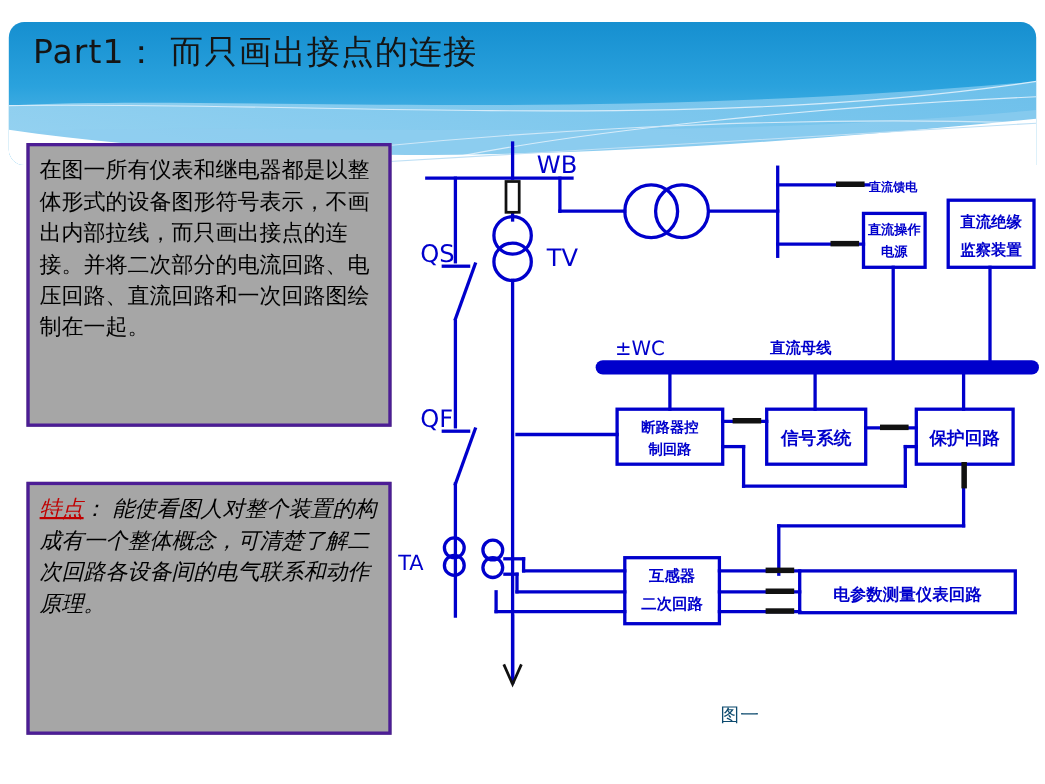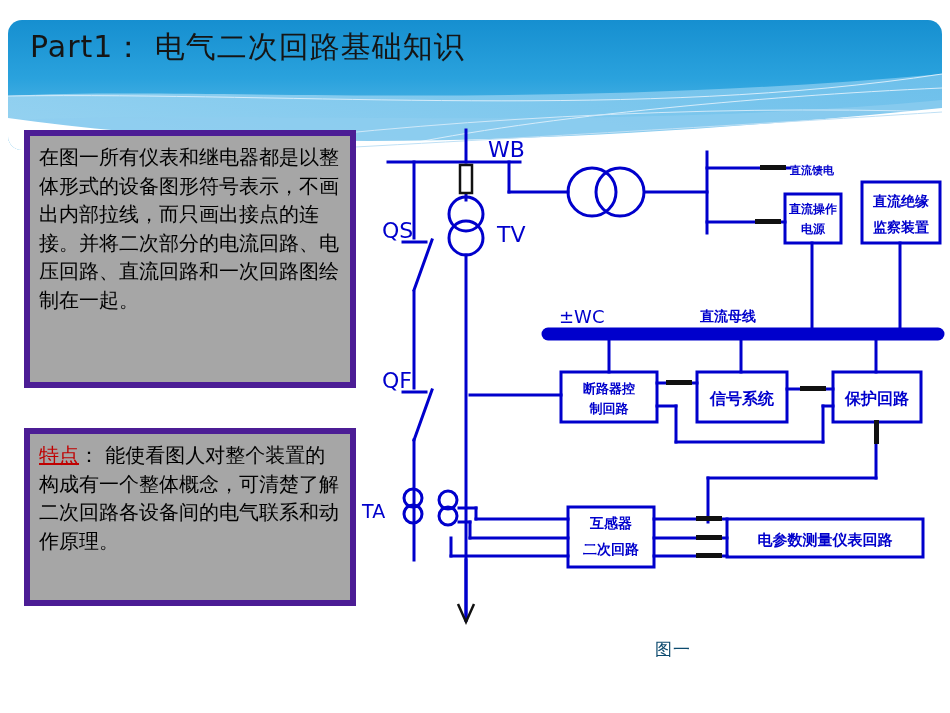--- a/index.html
+++ b/index.html
@@ -30,35 +30,35 @@
     color: #151515;
     letter-spacing: 1px;
     white-space: nowrap;
     font-family: "DejaVu Sans", "Liberation Sans", sans-serif;
   }
 
   
   .textbox {
     position: absolute;
     background: #a6a6a6;
-    border: 6px solid #4c1d95;
+    border: 3px solid #4c1d95;
     box-sizing: border-box;
     padding: 7px 9px 6px 9px;
     font-size: 20px;
     line-height: 28.5px;
     color: #000000;
     font-family: "DejaVu Sans", "Liberation Sans", sans-serif;
   }
   #textbox-1 {
     left: 24px; top: 130px;
     width: 332px; height: 258px;
   }
   #textbox-2 {
-    left: 24px; top: 428px;
-    width: 332px; height: 178px;
+    left: 24px; top: 438px;
+    width: 332px; height: 230px; font-style: italic;
   }
   .highlight-red {
     color: #c00000;
     text-decoration: underline;
     text-decoration-color: #c00000;
   }
 
   
   #diagram {
     position: absolute;
@@ -107,21 +107,21 @@
       <path d="M8,120 C260,110 600,132 942,100 L942,150 L8,150 Z" fill="#8fcdf0" opacity="0.7"></path>
 
       <path d="M8,96 C300,92 640,120 942,74" fill="none" stroke="#d6ecfa" stroke-width="1"></path>
       <path d="M380,150 C520,118 760,96 942,88" fill="none" stroke="#d6ecfa" stroke-width="1"></path>
       <path d="M200,150 C420,120 700,104 942,112" fill="none" stroke="#cfe8f8" stroke-width="1"></path>
 
       <path d="M8,118 C230,150 520,150 942,108 L942,150 L8,150 Z" fill="#ffffff"></path>
       <path d="M300,150 C560,136 820,120 942,112" fill="none" stroke="#bfe0f5" stroke-width="1"></path>
     </g>
   </svg>
-  <div id="banner-title">Part1： 电气二次回路基础知识</div>
+  <div id="banner-title">Part1： 而只画出接点的连接</div>
 </div>
 
 <div class="textbox" id="textbox-1">
   <span>在图一所有仪表和继电器都是以整体形式的设备图形符号表示，不画出内部拉线，而只画出接点的连接。并将二次部分的电流回路、电压回路、直流回路和一次回路图绘制在一起。</span>
 </div>
 
 <div class="textbox" id="textbox-2">
   <span class="highlight-red">特点</span><span>： </span><span>能使看图人对整个装置的构成有一个整体概念，可清楚了解二次回路各设备间的电气联系和动作原理。</span>
 </div>
 

